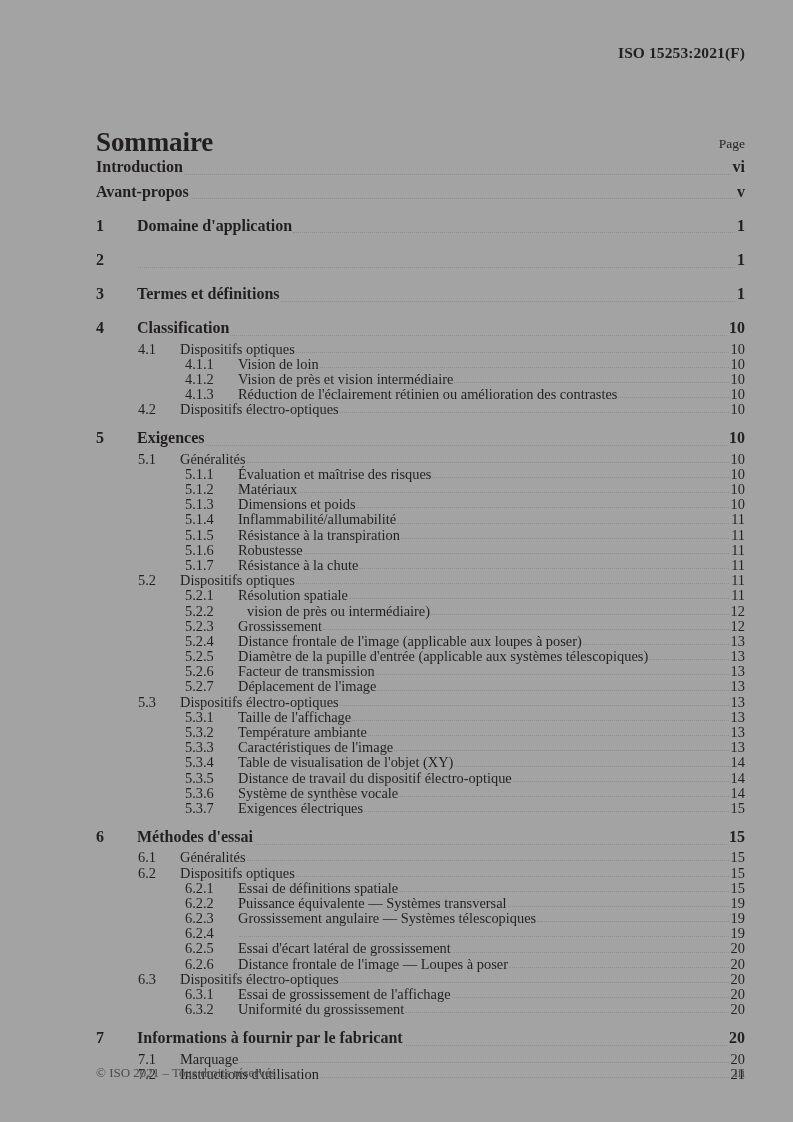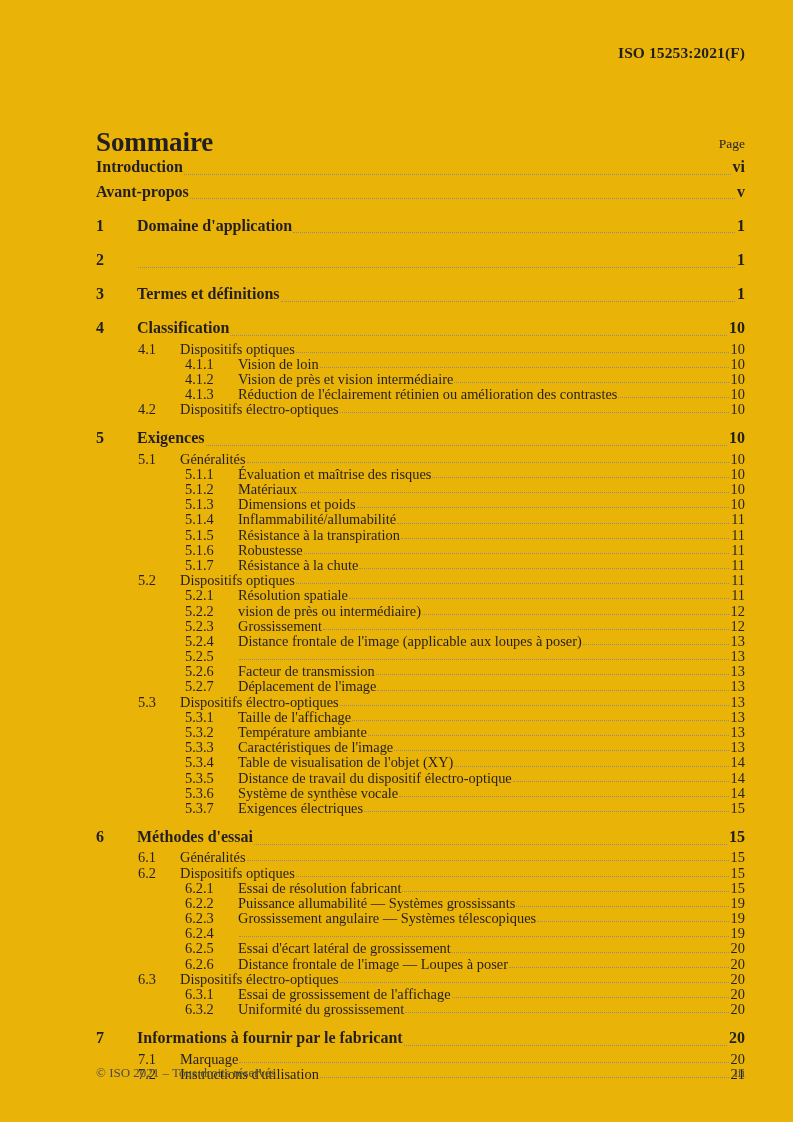--- a/index.html
+++ b/index.html
@@ -10,21 +10,21 @@
   body {
     font-family: "Liberation Serif", "DejaVu Serif", serif;
     color: #231f20;
     -webkit-font-smoothing: antialiased;
   }
   .page {
     position: relative;
     width: 793px;
     height: 1122px;
     margin: 0 auto;
-    background: #eab308;
+    background: #a3a3a3;
     overflow: hidden;
   }
 
   
   .running-header {
     position: absolute;
     top: 44px;
     left: 96px;
     right: 48px;
     text-align: right;
@@ -142,21 +142,21 @@
   .lvl3 {
     font-size: 14.4px;
     font-weight: normal;
     line-height: 14.6px;
     padding-top: .6px;
   }
   .lvl3 .num { width: 53px; margin-left: 89px; }
   .lvl3 .dots { margin-bottom: 3.5px; }
 
   
-  .lvl3.wrap { height: auto; }
+  .lvl3.wrap { height: auto; gap: 9px; }
   .lvl3.wrap .label-first { display: block; }
 
   
   .gap-before { margin-top: 9.6px; }
 
   
   .footer {
     position: absolute;
     bottom: 41px;
     left: 96px;
@@ -429,20 +429,21 @@
             <span class="label">Distance frontale de l'image (applicable aux loupes à poser)</span>
             <span class="dots"></span>
             <span class="pg">13</span>
           </div>
         </div>
       </div>
       <div class="toc-entry lvl3">
         <div class="num">5.2.5</div>
         <div class="body-col">
           <div class="leader-line">
+            <span class="label">Diamètre de la pupille d'entrée (applicable aux systèmes télescopiques)</span>
             <span class="dots"></span>
             <span class="pg">13</span>
           </div>
         </div>
       </div>
       <div class="toc-entry lvl3">
         <div class="num">5.2.6</div>
         <div class="body-col">
           <div class="leader-line">
             <span class="label">Facteur de transmission</span>
@@ -568,31 +569,31 @@
             <span class="label">Dispositifs optiques</span>
             <span class="dots"></span>
             <span class="pg">15</span>
           </div>
         </div>
       </div>
       <div class="toc-entry lvl3">
         <div class="num">6.2.1</div>
         <div class="body-col">
           <div class="leader-line">
-            <span class="label">Essai de résolution fabricant</span>
+            <span class="label">Essai de définitions spatiale</span>
             <span class="dots"></span>
             <span class="pg">15</span>
           </div>
         </div>
       </div>
       <div class="toc-entry lvl3">
         <div class="num">6.2.2</div>
         <div class="body-col">
           <div class="leader-line">
-            <span class="label">Puissance allumabilité — Systèmes grossissants</span>
+            <span class="label">Puissance équivalente — Systèmes transversal</span>
             <span class="dots"></span>
             <span class="pg">19</span>
           </div>
         </div>
       </div>
       <div class="toc-entry lvl3">
         <div class="num">6.2.3</div>
         <div class="body-col">
           <div class="leader-line">
             <span class="label">Grossissement angulaire — Systèmes télescopiques</span>

